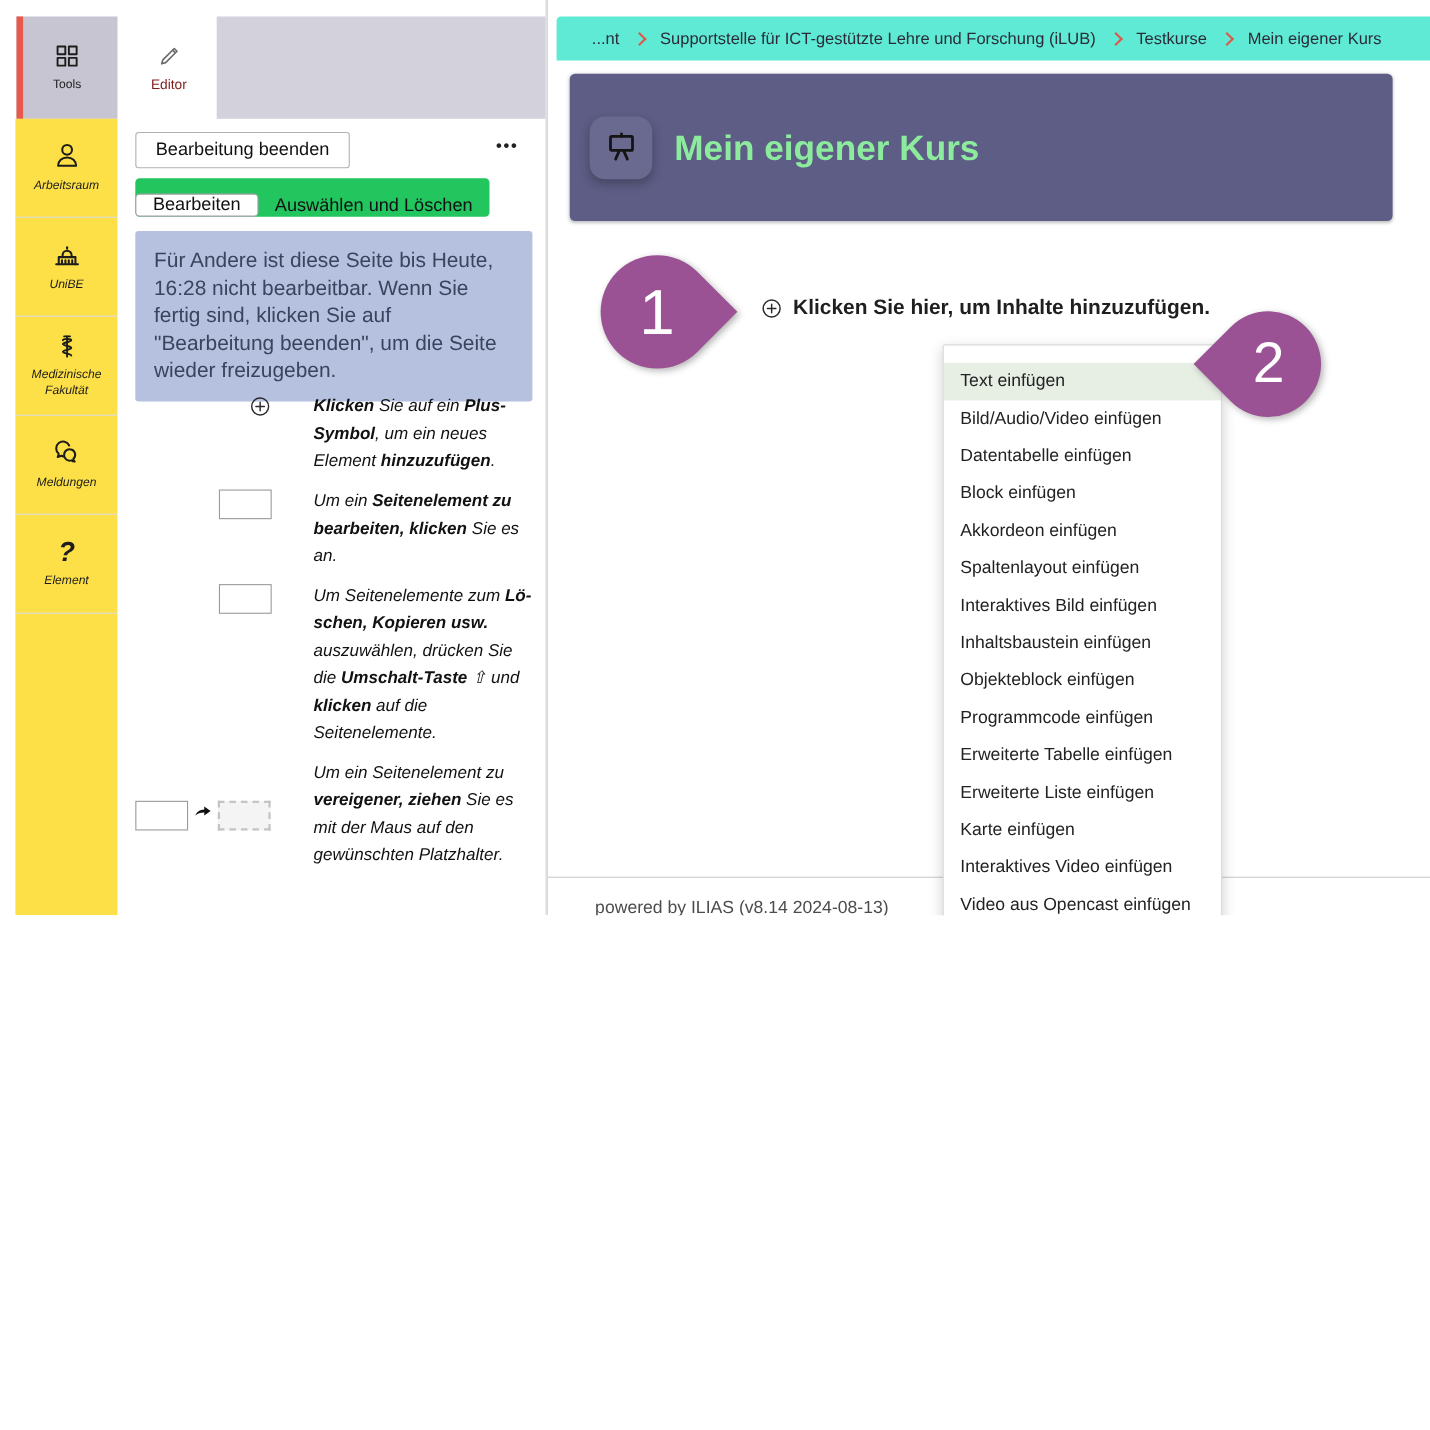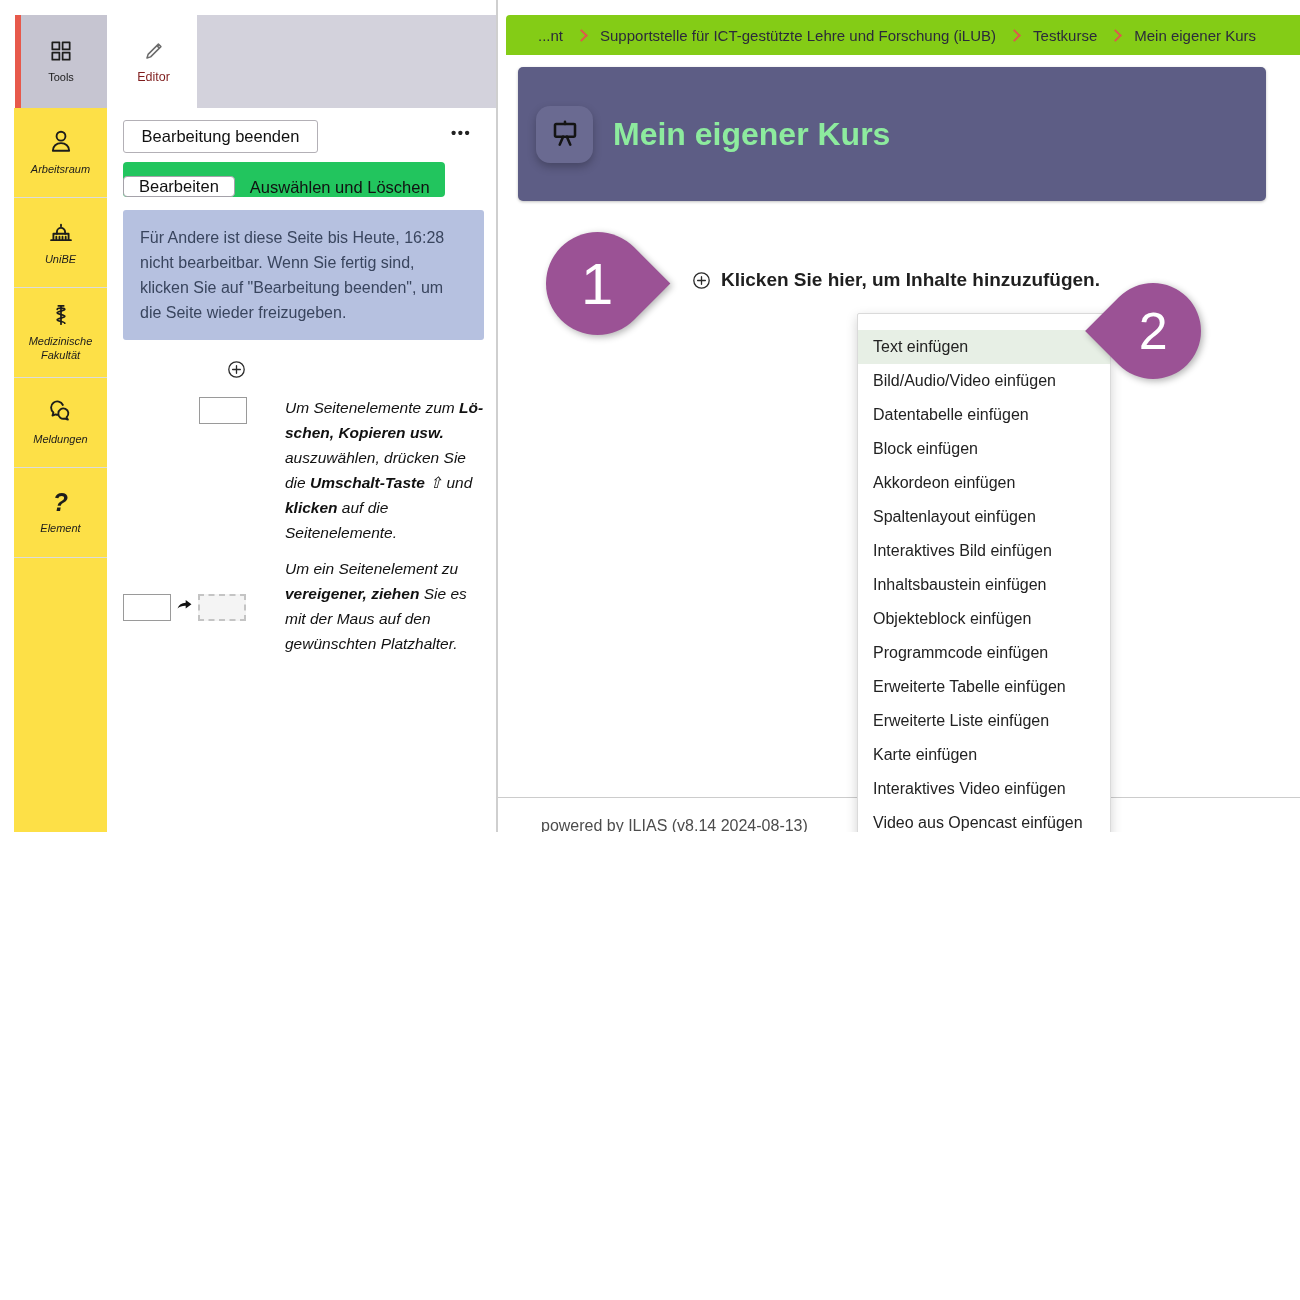--- a/index.html
+++ b/index.html
@@ -25,33 +25,33 @@
   .editor-tab .tab-label{font-size:12.5px;color:#7f1d1d;}
   .tabbar-fill{flex:1;background:#d3d2dc;}
   .finish-btn{position:absolute;left:16px;top:120px;width:195px;height:33px;background:#fff;
     border:1px solid #b3b0b6;border-radius:3px;font-size:16.5px;color:#111;
     display:flex;align-items:center;justify-content:center;font-family:inherit;cursor:pointer;}
   .more-dots{position:absolute;left:344px;top:124px;font-size:15px;font-weight:bold;letter-spacing:1.5px;color:#222;cursor:pointer;}
   .mode-tabs{position:absolute;left:16px;top:162px;height:35px;background:#22c55e;border-radius:4px;display:inline-flex;align-items:flex-end;}
   .mode-tab{font-size:16.5px;display:flex;align-items:center;padding:0 15px;color:#111;cursor:pointer;white-space:nowrap;}
   .mode-tab.active{background:#fff;border:1px solid #a5a2aa;border-radius:4px;}
   .notice{position:absolute;left:16px;top:210px;width:361px;box-sizing:border-box;background:#b6c1e0;
-    border-radius:3px;padding:15px 17px;font-size:16px;line-height:25px;color:#39455e;}
+    border-radius:3px;padding:15px 17px;font-size:19px;line-height:25px;color:#39455e;}
   .help{position:absolute;left:16px;top:357px;width:368px;}
   .help-item{display:flex;margin-bottom:11px;}
   .help-icon-col{width:124px;display:flex;justify-content:flex-end;align-items:flex-start;padding-top:2px;flex:none;}
   .help-icon-col.cluster{justify-content:flex-start;align-items:center;gap:4px;}
   .help-text{margin-left:38px;width:199px;font-style:italic;font-size:15.5px;line-height:25px;color:#111;hyphens:manual;}
   .help-text b{font-weight:bold;}
   .mini-box{width:48px;height:27px;border:1px solid #9a9a9a;background:#fff;box-sizing:border-box;flex:none;}
   .dashed-box{width:48px;height:27px;border:2px dashed #c4c4c4;background:#f4f4f4;box-sizing:border-box;flex:none;}
 
   
   .main{position:absolute;left:497px;top:0;width:803px;height:832px;background:#fff;border-left:1px solid #cfcfcf;box-sizing:border-box;}
-  .breadcrumbs{position:absolute;left:8px;top:15px;right:0;height:40px;background:#84cc16;border-top-left-radius:4px;
+  .breadcrumbs{position:absolute;left:8px;top:15px;right:0;height:40px;background:#5eead4;border-top-left-radius:4px;
     display:flex;align-items:center;padding-left:32px;font-size:15px;color:#2b2b3a;}
   .crumb{cursor:pointer;white-space:nowrap;}
   .crumb-sep{width:7px;height:7px;border:solid #dd5a4b;border-width:2px 2px 0 0;transform:rotate(45deg);
     display:inline-block;margin:0 14px;flex:none;}
   .page-header{position:absolute;left:20px;top:67px;width:748px;height:134px;background:#5d5d85;border-radius:5px;
     box-shadow:0 1px 3px rgba(0,0,0,0.25);display:flex;align-items:center;padding-left:18px;box-sizing:border-box;gap:20px;}
   .header-icon-tile{width:57px;height:57px;background:#6a6a91;border-radius:14px;flex:none;
     box-shadow:0 4px 9px rgba(0,0,0,0.25);display:flex;align-items:center;justify-content:center;}
   .page-title{font-size:32px;font-weight:bold;color:#8deb9e;}
   .add-row{position:absolute;left:193px;top:269px;display:flex;align-items:center;gap:9px;font-size:19px;color:#1f1f1f;cursor:pointer;font-weight:bold;}
@@ -156,20 +156,27 @@
     </div>
     <div class="notice">Für Andere ist diese Seite bis Heute, 16:28 nicht bearbeitbar. Wenn Sie fertig sind, klicken Sie auf "Bearbeitung beenden", um die Seite wieder freizugeben.</div>
     <div class="help" id="help">
         <div class="help-item">
           <div class="help-icon-col">
             <span><svg width="21" height="21" viewBox="0 0 24 24" fill="none" stroke="#2b2b2b" stroke-width="1.5" stroke-linecap="round">
                 <circle cx="12" cy="12" r="8.8"></circle>
                 <path d="M12 7.6v8.8M7.6 12h8.8"></path>
               </svg></span>
           </div>
+          <div class="help-text"><b>Klicken</b><span> Sie auf ein </span><b>Plus-Sym­bol</b><span>, um ein neues Element </span><b>hin­zuzufügen</b><span>.</span></div>
+        </div>
+        <div class="help-item">
+          <div class="help-icon-col">
+            <span class="mini-box"></span>
+          </div>
+          <div class="help-text"><span>Um ein </span><b>Seitenelement zu bear­beiten, klicken</b><span> Sie es an.</span></div>
         </div>
         <div class="help-item">
           <div class="help-icon-col">
             <span class="mini-box"></span>
           </div>
           <div class="help-text"><span>Um Seitenelemente zum </span><b>Lö­schen, Kopieren usw.</b><span> auszu­wählen, drücken Sie die </span><b>Um­schalt-Taste</b><span> ⇧ und </span><b>klicken</b><span> auf die Seitenelemente.</span></div>
         </div>
         <div class="help-item">
           <div class="help-icon-col cluster">
             <span class="mini-box"></span>

